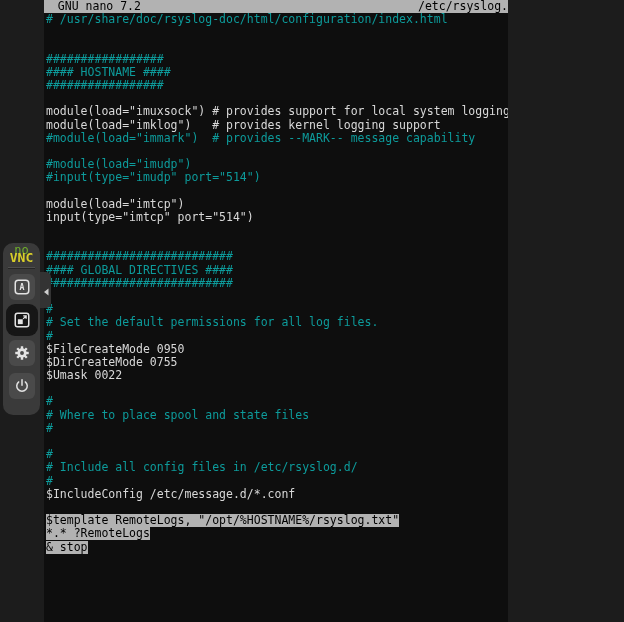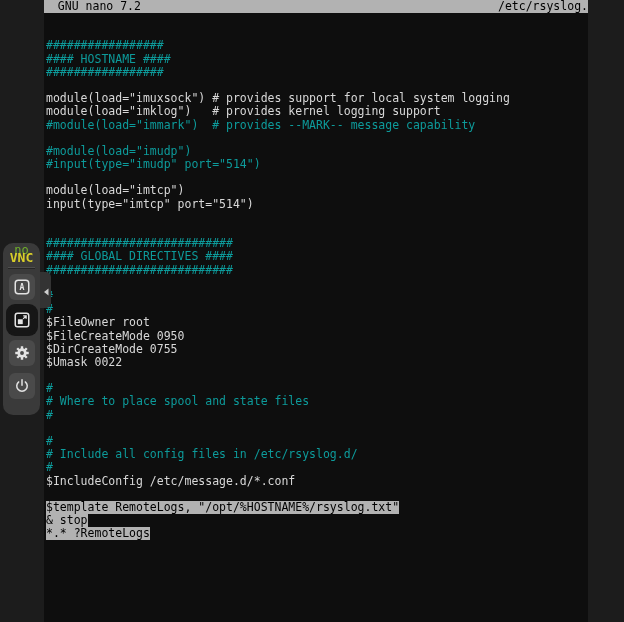--- a/index.html
+++ b/index.html
@@ -5,21 +5,21 @@
   html, body { margin:0; padding:0; }
   body {
     width:624px; height:622px;
     background:var(--page_bg,#1c1c1c);
     position:relative; overflow:hidden;
     font-family:"DejaVu Sans Mono", monospace;
   }
 
   
   .terminal {
-    position:absolute; left:44px; top:0; width:544px; height:622px;
+    position:absolute; left:44px; top:0; width:464px; height:622px;
     background:var(--terminal_bg,#0e0e0e);
     font-size:11.5px; line-height:13.2px;
     overflow:hidden;
   }
   .titlebar {
     height:13px; line-height:13px;
     background:var(--titlebar_bg,#b2b2b2);
     color:var(--titlebar_text,#000);
     display:flex; justify-content:space-between;
     white-space:pre; overflow:hidden;
@@ -65,20 +65,21 @@
 </style>
 </head>
 <body>
 
 <div class="terminal">
   <div class="titlebar">
     <span>  GNU nano 7.2</span>
     <span>/etc/rsyslog.</span>
   </div>
   <div class="term-lines">
+      <div class="tline"><span class="cmt"># /usr/share/doc/rsyslog-doc/html/configuration/index.html</span></div>
       <div class="tline"></div>
       <div class="tline"></div>
       <div class="tline"><span class="cmt">#################</span></div>
       <div class="tline"><span class="cmt">#### HOSTNAME ####</span></div>
       <div class="tline"><span class="cmt">#################</span></div>
       <div class="tline"></div>
       <div class="tline"><span class="txt">module(load="imuxsock") # provides support for local system logging</span></div>
       <div class="tline"><span class="txt">module(load="imklog")   # provides kernel logging support</span></div>
       <div class="tline"><span class="cmt">#module(load="immark")  # provides --MARK-- message capability</span></div>
       <div class="tline"></div>
@@ -87,38 +88,38 @@
       <div class="tline"></div>
       <div class="tline"><span class="txt">module(load="imtcp")</span></div>
       <div class="tline"><span class="txt">input(type="imtcp" port="514")</span></div>
       <div class="tline"></div>
       <div class="tline"></div>
       <div class="tline"><span class="cmt">###########################</span></div>
       <div class="tline"><span class="cmt">#### GLOBAL DIRECTIVES ####</span></div>
       <div class="tline"><span class="cmt">###########################</span></div>
       <div class="tline"></div>
       <div class="tline"><span class="cmt">#</span></div>
+      <div class="tline"><span class="cmt"># Set the default permissions for all log files.</span></div>
       <div class="tline"><span class="cmt">#</span></div>
-      <div class="tline"><span class="txt">$FileOwner root</span></div>
       <div class="tline"><span class="txt">$FileCreateMode 0950</span></div>
       <div class="tline"><span class="txt">$DirCreateMode 0755</span></div>
       <div class="tline"><span class="txt">$Umask 0022</span></div>
       <div class="tline"></div>
       <div class="tline"><span class="cmt">#</span></div>
       <div class="tline"><span class="cmt"># Where to place spool and state files</span></div>
       <div class="tline"><span class="cmt">#</span></div>
       <div class="tline"></div>
       <div class="tline"><span class="cmt">#</span></div>
       <div class="tline"><span class="cmt"># Include all config files in /etc/rsyslog.d/</span></div>
       <div class="tline"><span class="cmt">#</span></div>
       <div class="tline"><span class="txt">$IncludeConfig /etc/message.d/*.conf</span></div>
       <div class="tline"></div>
       <div class="tline"><span class="sel">$template RemoteLogs, "/opt/%HOSTNAME%/rsyslog.txt"</span></div>
+      <div class="tline"><span class="sel">*.* ?RemoteLogs</span></div>
       <div class="tline"><span class="sel">&amp; stop</span></div>
-      <div class="tline"><span class="sel">*.* ?RemoteLogs</span></div>
     </div>
 </div>
 
 <div class="vnc-panel">
   <div class="vnc-logo">
     <span class="l1">no</span>
     <span class="l2">VNC</span>
   </div>
   <div class="vnc-divider"></div>
 

